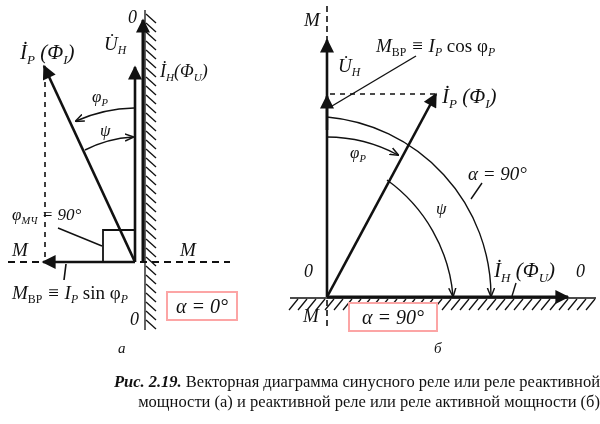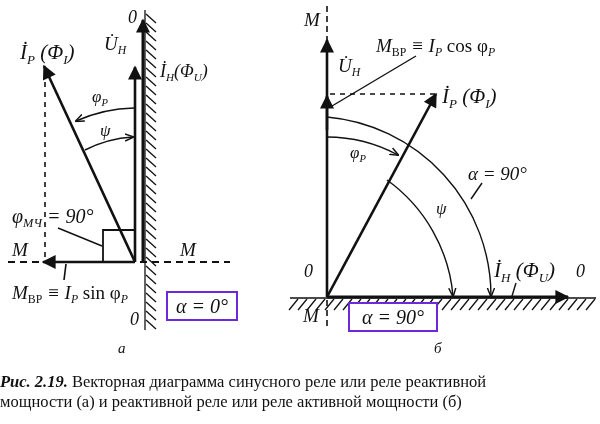--- a/index.html
+++ b/index.html
@@ -1,23 +1,23 @@
 <!DOCTYPE html>
 <html><head>
 <meta charset="utf-8">
 <style>
   html, body { margin: 0; padding: 0; background: #ffffff; }
   body { width: 600px; height: 424px; position: relative; overflow: hidden; font-family: "Liberation Serif", "DejaVu Serif", serif; color: #111; }
   #fig { position: absolute; left: 0; top: 0; width: 600px; height: 360px; }
   .lbl { position: absolute; font-family: "Liberation Serif", "DejaVu Serif", serif; font-style: italic; color: #111; white-space: nowrap; line-height: 1; }
   .lbl sub { font-size: 62%; vertical-align: -0.35em; }
   .up { font-style: normal; }
-  .box { position: absolute; border: 2px solid #6d28d9; font-family: "Liberation Serif", serif; font-style: italic; font-size: 20px; text-align: center; line-height: 26px; background: #fff; }
+  .box { position: absolute; border: 2px solid #fca5a5; font-family: "Liberation Serif", serif; font-style: italic; font-size: 20px; text-align: center; line-height: 26px; background: #fff; }
   .panel-label { position: absolute; font-family: "Liberation Serif", serif; font-style: italic; font-size: 15px; }
-  #caption { position: absolute; left: 0; top: 372px; width: 600px; text-align: left; font-family: "Liberation Serif", serif; font-size: 16.5px; line-height: 20px; color: #111; }
+  #caption { position: absolute; left: 0; top: 372px; width: 600px; text-align: right; font-family: "Liberation Serif", serif; font-size: 16.5px; line-height: 20px; color: #111; }
   #caption .fig-no { font-style: italic; font-weight: bold; }
 </style>
 </head>
 <body>
 
 <svg id="fig" width="600" height="360" viewBox="0 0 600 360" xmlns="http://www.w3.org/2000/svg">
   <defs>
     <marker id="ah" viewBox="0 0 10 10" refX="9" refY="5" markerWidth="7" markerHeight="7" orient="auto-start-reverse" markerUnits="userSpaceOnUse">
       <path d="M0,1 L10,5 L0,9 z" fill="#111"></path>
     </marker>
@@ -160,21 +160,21 @@
     <line x1="512" y1="296" x2="516" y2="283" stroke="#111" stroke-width="1.4"></line>
   </g>
 </svg>
 
 <div class="lbl" style="left:128px;top:8px;font-size:18px;"><span>0</span></div>
 <div class="lbl" style="left:104px;top:34px;font-size:19px;"><span>U̇</span><sub>H</sub></div>
 <div class="lbl" style="left:160px;top:62px;font-size:18px;"><span>İ</span><sub>H</sub><span>(Φ</span><sub>U</sub><span>)</span></div>
 <div class="lbl" style="left:20px;top:42px;font-size:21px;"><span>İ</span><sub>P</sub> <span>(Φ</span><sub>I</sub><span>)</span></div>
 <div class="lbl" style="left:92px;top:88px;font-size:17px;"><span>φ</span><sub>P</sub></div>
 <div class="lbl" style="left:100px;top:122px;font-size:17px;"><span>ψ</span></div>
-<div class="lbl" style="left:12px;top:206px;font-size:20px;"><span>φ</span><sub>МЧ</sub><span> = 90°</span></div>
+<div class="lbl" style="left:12px;top:206px;font-size:17px;"><span>φ</span><sub>МЧ</sub><span> = 90°</span></div>
 <div class="lbl" style="left:12px;top:240px;font-size:19px;"><span>M</span></div>
 <div class="lbl" style="left:180px;top:240px;font-size:19px;"><span>M</span></div>
 <div class="lbl" style="left:12px;top:283px;font-size:19px;"><span>M</span><sub class="up">ВР</sub><span> ≡ I</span><sub>P</sub><span class="up"> sin φ</span><sub>P</sub></div>
 <div class="lbl" style="left:130px;top:310px;font-size:18px;"><span>0</span></div>
 <div class="box" style="left:166px;top:291px;width:68px;height:26px;"><span>α = 0°</span></div>
 <div class="panel-label" style="left:118px;top:340px;"><span>а</span></div>
 
 <div class="lbl" style="left:304px;top:10px;font-size:19px;"><span>M</span></div>
 <div class="lbl" style="left:376px;top:36px;font-size:19px;"><span>M</span><sub class="up">ВР</sub><span> ≡ I</span><sub>P</sub><span class="up"> cos φ</span><sub>P</sub></div>
 <div class="lbl" style="left:338px;top:56px;font-size:19px;"><span>U̇</span><sub>H</sub></div>

